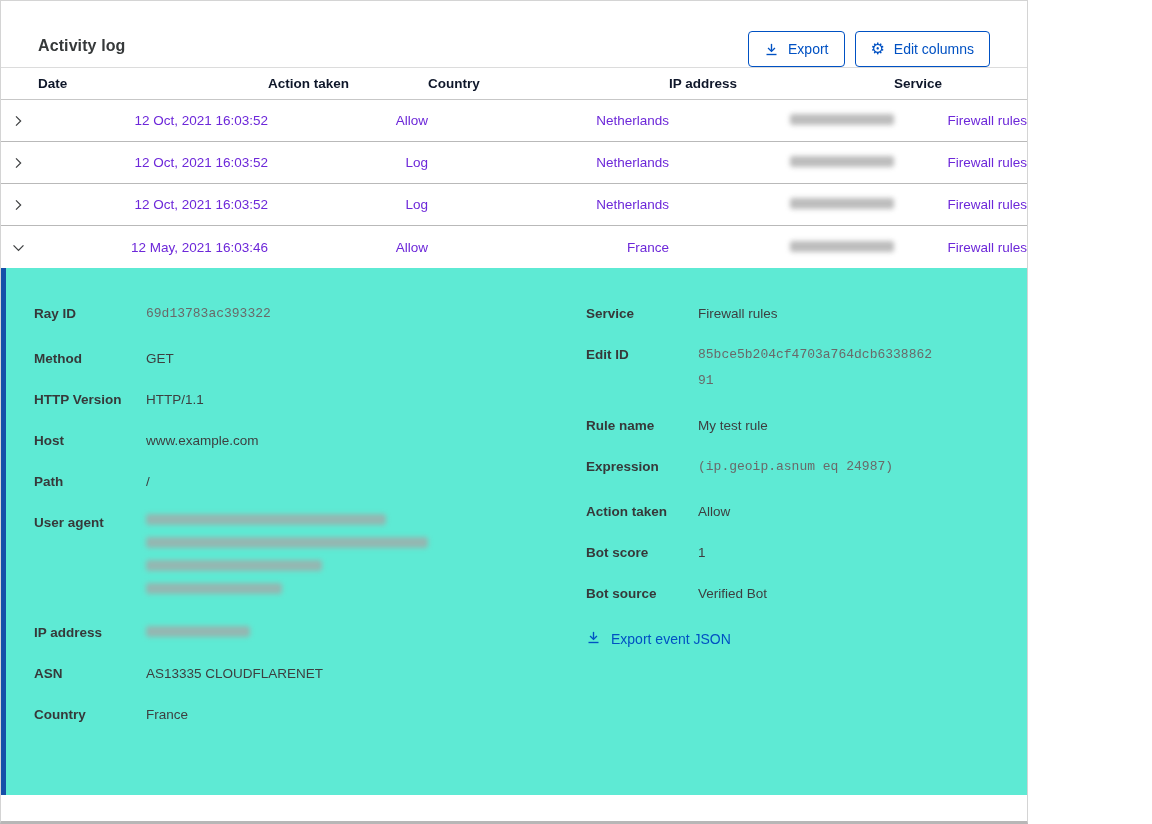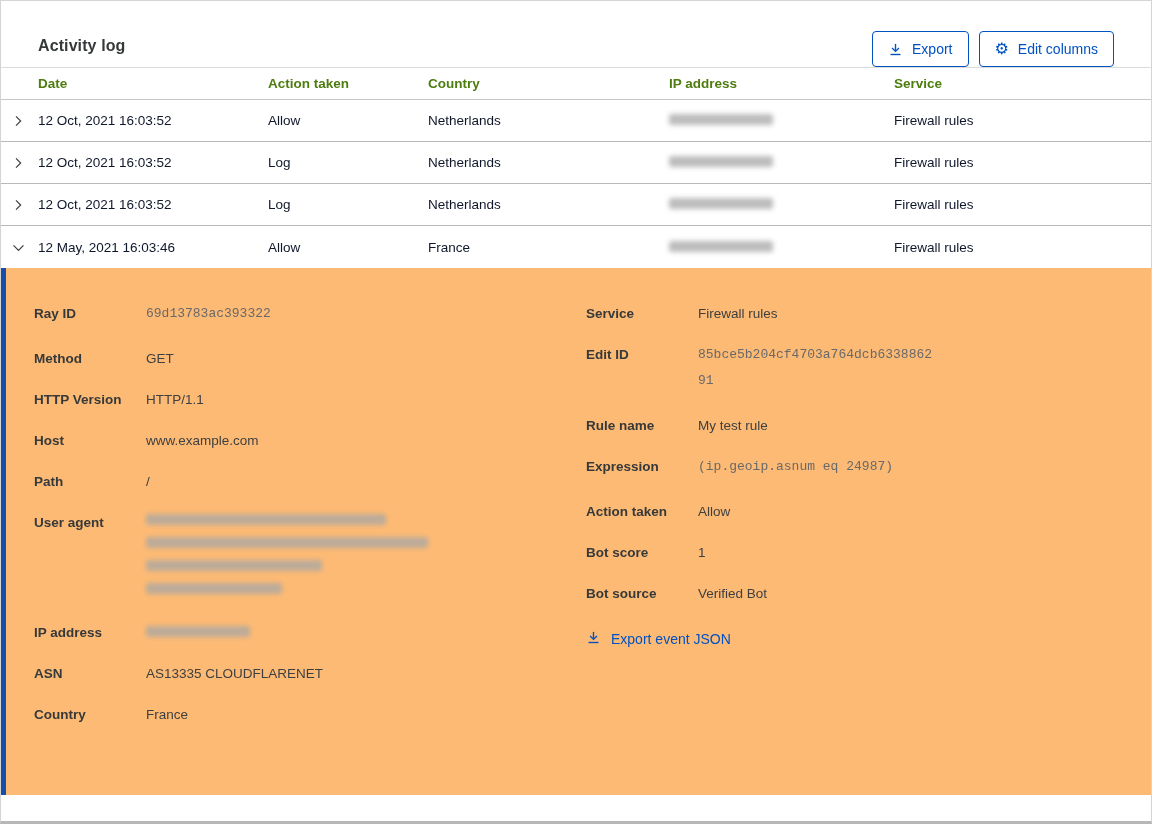--- a/index.html
+++ b/index.html
@@ -3,21 +3,21 @@
 <meta charset="utf-8">
 <style>
   * { margin: 0; padding: 0; box-sizing: border-box; }
   html, body { background: #fff; }
   body {
     font-family: "Liberation Sans", "DejaVu Sans", sans-serif;
     color: #36393a;
     width: 1152px;
   }
   .app {
-    width: 1152px;
+    width: 1028px;
     height: 824px;
     background: #fff;
     border: 1px solid #d4d4d4;
     border-bottom: 3px solid #b7b7b7;
     overflow: hidden;
     position: relative;
   }
 
   
   .topbar {
@@ -57,29 +57,30 @@
     display: grid;
     grid-template-columns: 37px 230px 160px 241px 225px 1fr;
     align-items: center;
   }
   .thead {
     height: 33px;
     border-top: 1px solid #dcdcdc;
     border-bottom: 1px solid #c7c7c7;
     font-size: 13.5px;
     font-weight: 700;
-    color: #4d7c0f;
+    color: #0f172a;
   }
   .trow {
     height: 42px;
     border-bottom: 1px solid #b9b9b9;
     font-size: 13.5px;
-    color: #0f172a;
+    color: #6d28d9;
     background: #fff;
     cursor: pointer;
+    text-align: right;
   }
   .trow.expanded { border-bottom: none; }
   .chev { display: flex; align-items: center; justify-content: flex-start; padding-left: 9px; }
   .chev svg { stroke: #3d3f40; }
 
   .redacted {
     display: inline-block;
     height: 11px;
     border-radius: 2px;
     background: #a6a6a6;
@@ -87,21 +88,21 @@
     opacity: .75;
   }
   .redacted.ip { width: 104px; }
 
   
   .detail {
     display: flex;
     border-left: 5px solid #164fa8;
     padding: 37px 0 0 28px;
     min-height: 527px;
-    background: #fdba74;
+    background: #5eead4;
   }
   .detail-left { width: 552px; flex-shrink: 0; }
   .detail-right { flex: 1; }
   .drow { display: flex; margin-bottom: 23px; align-items: flex-start; }
   .dlabel {
     flex: 0 0 112px;
     font-size: 13.5px;
     font-weight: 700;
     color: #36393a;
     line-height: 18px;

